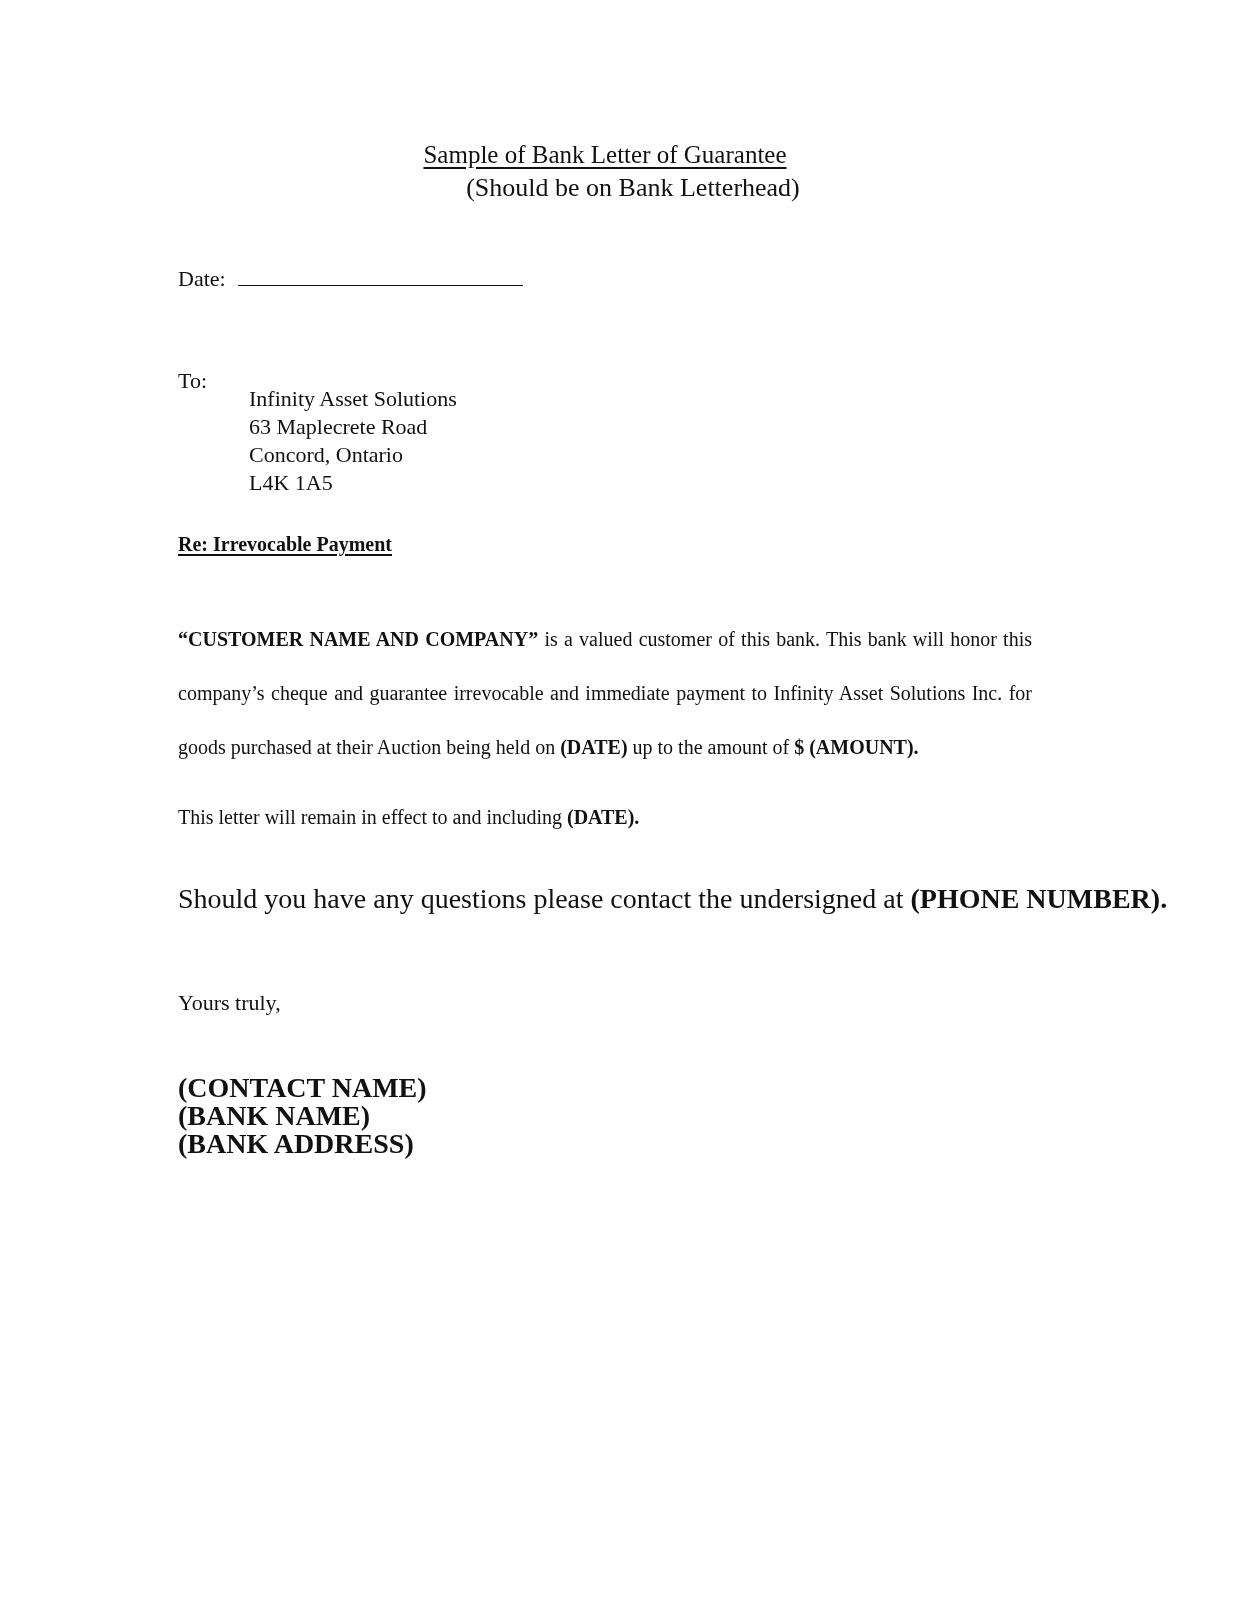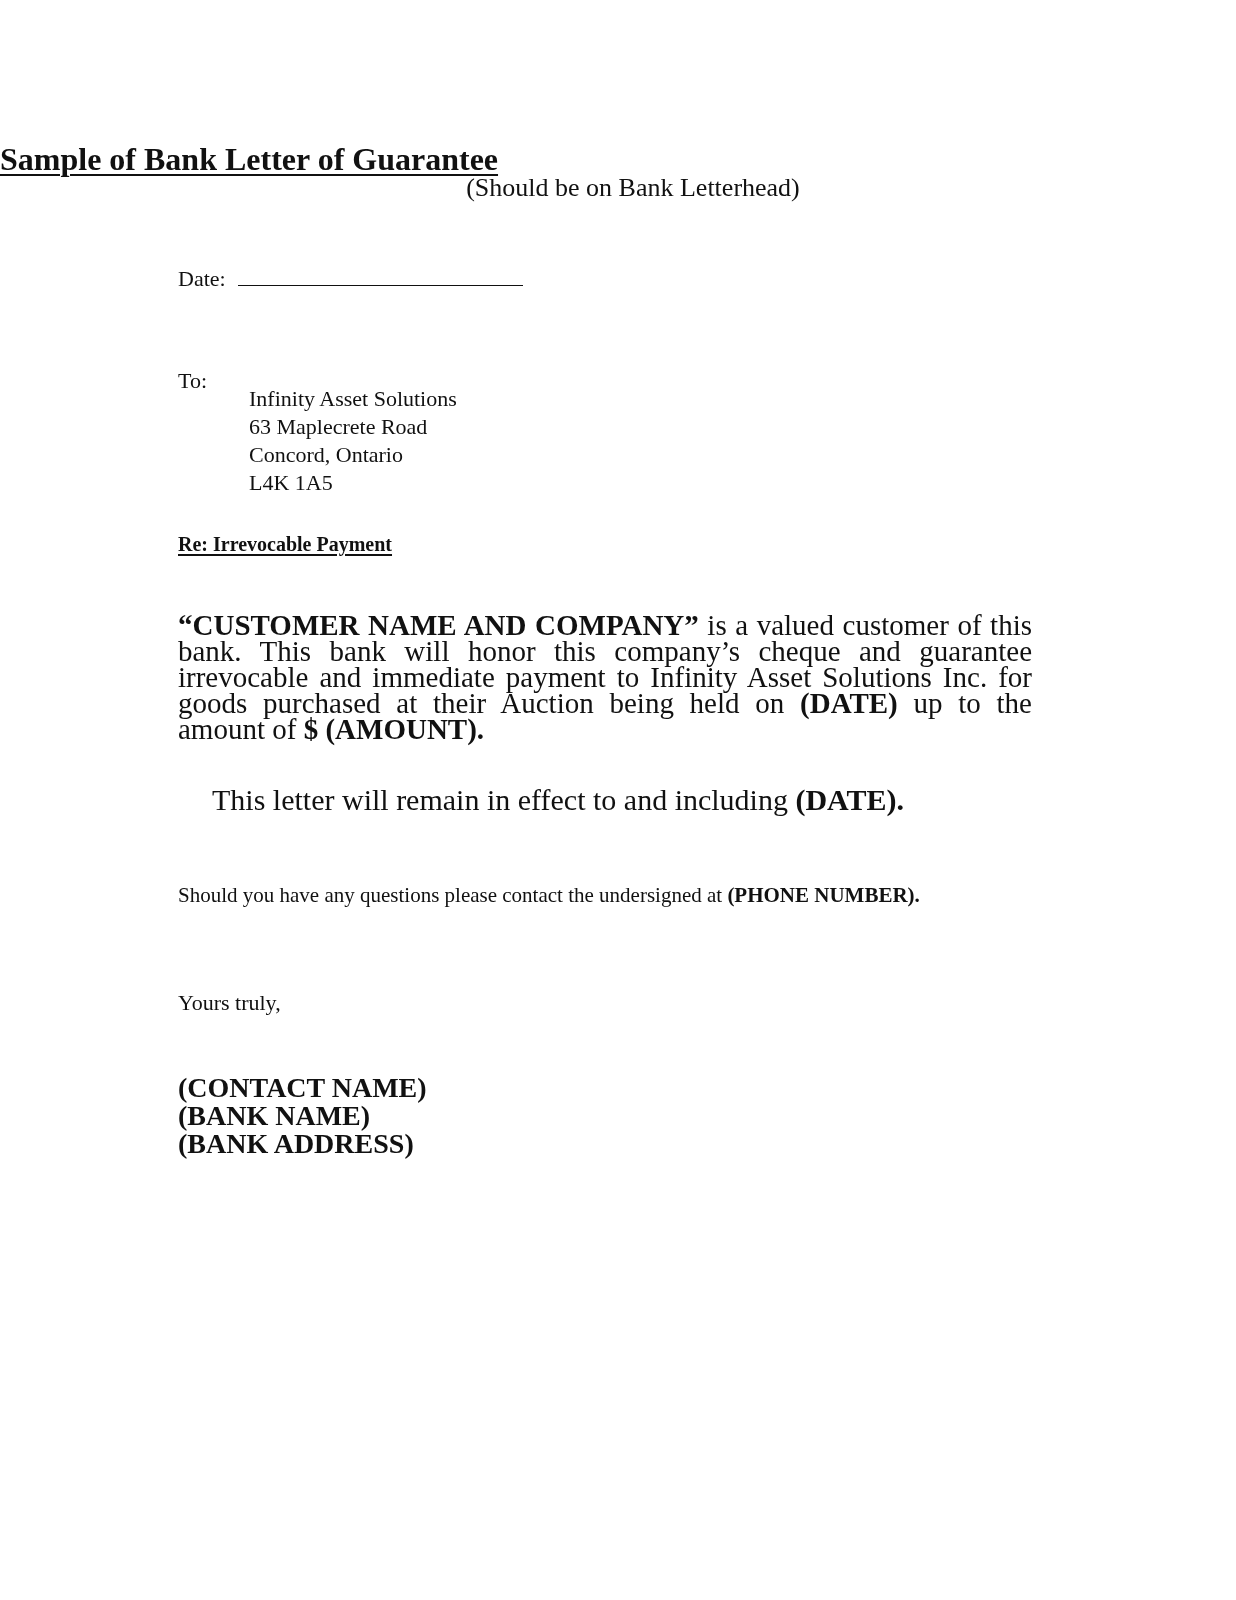--- a/index.html
+++ b/index.html
@@ -1,30 +1,30 @@
 <!DOCTYPE html>
 <html><head>
 <meta charset="utf-8">
 <style>
   html, body { margin: 0; padding: 0; background: #ffffff; }
   body { width: 1236px; height: 1600px; position: relative; overflow: hidden;
          font-family: "Liberation Serif", "DejaVu Serif", serif; color: #111; }
   .abs { position: absolute; white-space: nowrap; }
-  .title { left: 0; width: 1210px; top: 141px; font-size: 32px; font-weight: bold;
+  .title { left: 0; width: 1210px; text-align: center; top: 141px; font-size: 25px; font-weight: normal;
            text-decoration: underline; text-decoration-thickness: 2px; text-underline-offset: 4px; }
   .subtitle { left: 0; width: 1210px; text-align: center; top: 173px; font-size: 26px; padding-left: 28px; }
   .date { left: 178px; top: 265px; font-size: 22px; }
   .date .line { display: inline-block; width: 285px; border-bottom: 1.5px solid #111; margin-left: 12px; height: 20px; vertical-align: baseline; }
   .to-label { left: 178px; top: 368px; font-size: 22px; }
   .addr { left: 249px; font-size: 22px; margin-top: 18px; }
   .re { left: 178px; top: 533px; font-size: 20px; font-weight: bold; text-decoration: underline; text-underline-offset: 3px; }
-  .para { position: absolute; left: 178px; width: 854px; top: 612px; font-size: 29px; line-height: 26px; text-align: justify; }
+  .para { position: absolute; left: 178px; width: 854px; top: 612px; font-size: 20px; line-height: 54px; text-align: justify; }
   .para b { font-weight: bold; }
-  .line2 { left: 178px; top: 783px; font-size: 30px; margin-left: 34px; }
-  .line3 { left: 178px; top: 883px; font-size: 21px; }
+  .line2 { left: 178px; top: 806px; font-size: 20px; }
+  .line3 { left: 178px; top: 883px; font-size: 28px; }
   .closing { left: 178px; top: 990px; font-size: 22px; }
   .sig { left: 178px; font-size: 28px; font-weight: bold; }
 </style>
 </head>
 <body>
 
 <div class="abs title">Sample of Bank Letter of Guarantee</div>
 <div class="abs subtitle">(Should be on Bank Letterhead)</div>
 
 <div class="abs date">

